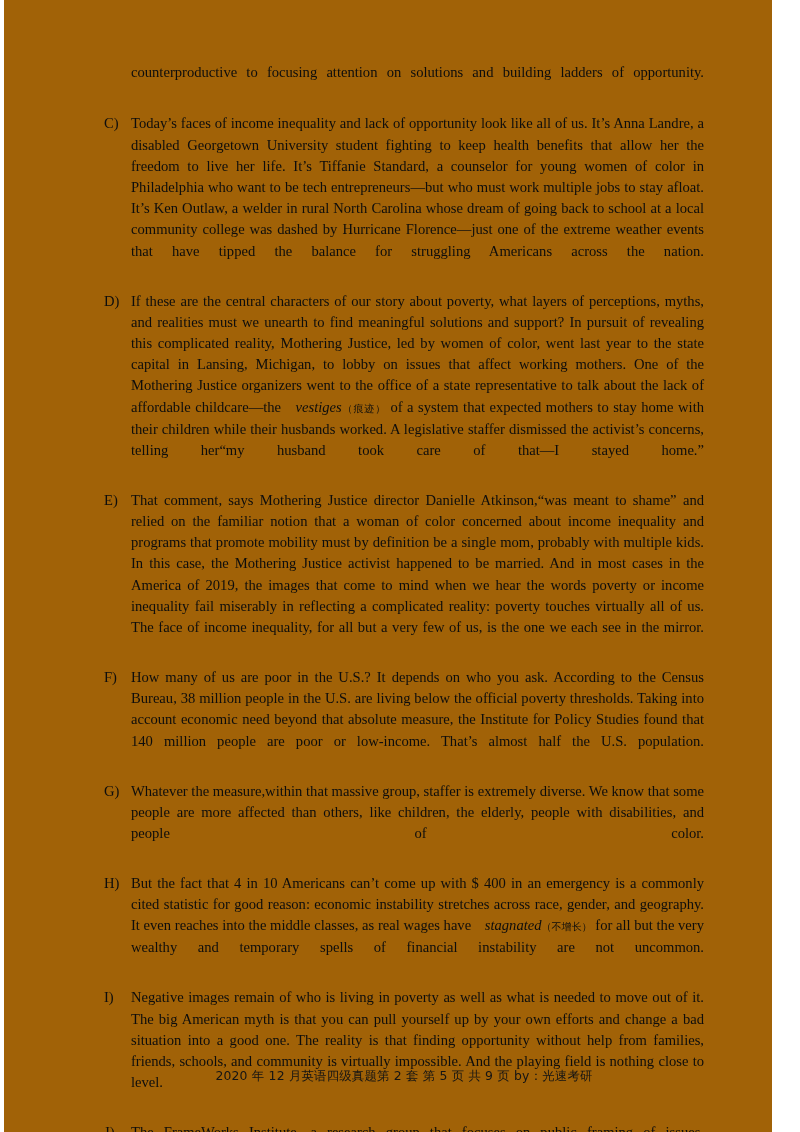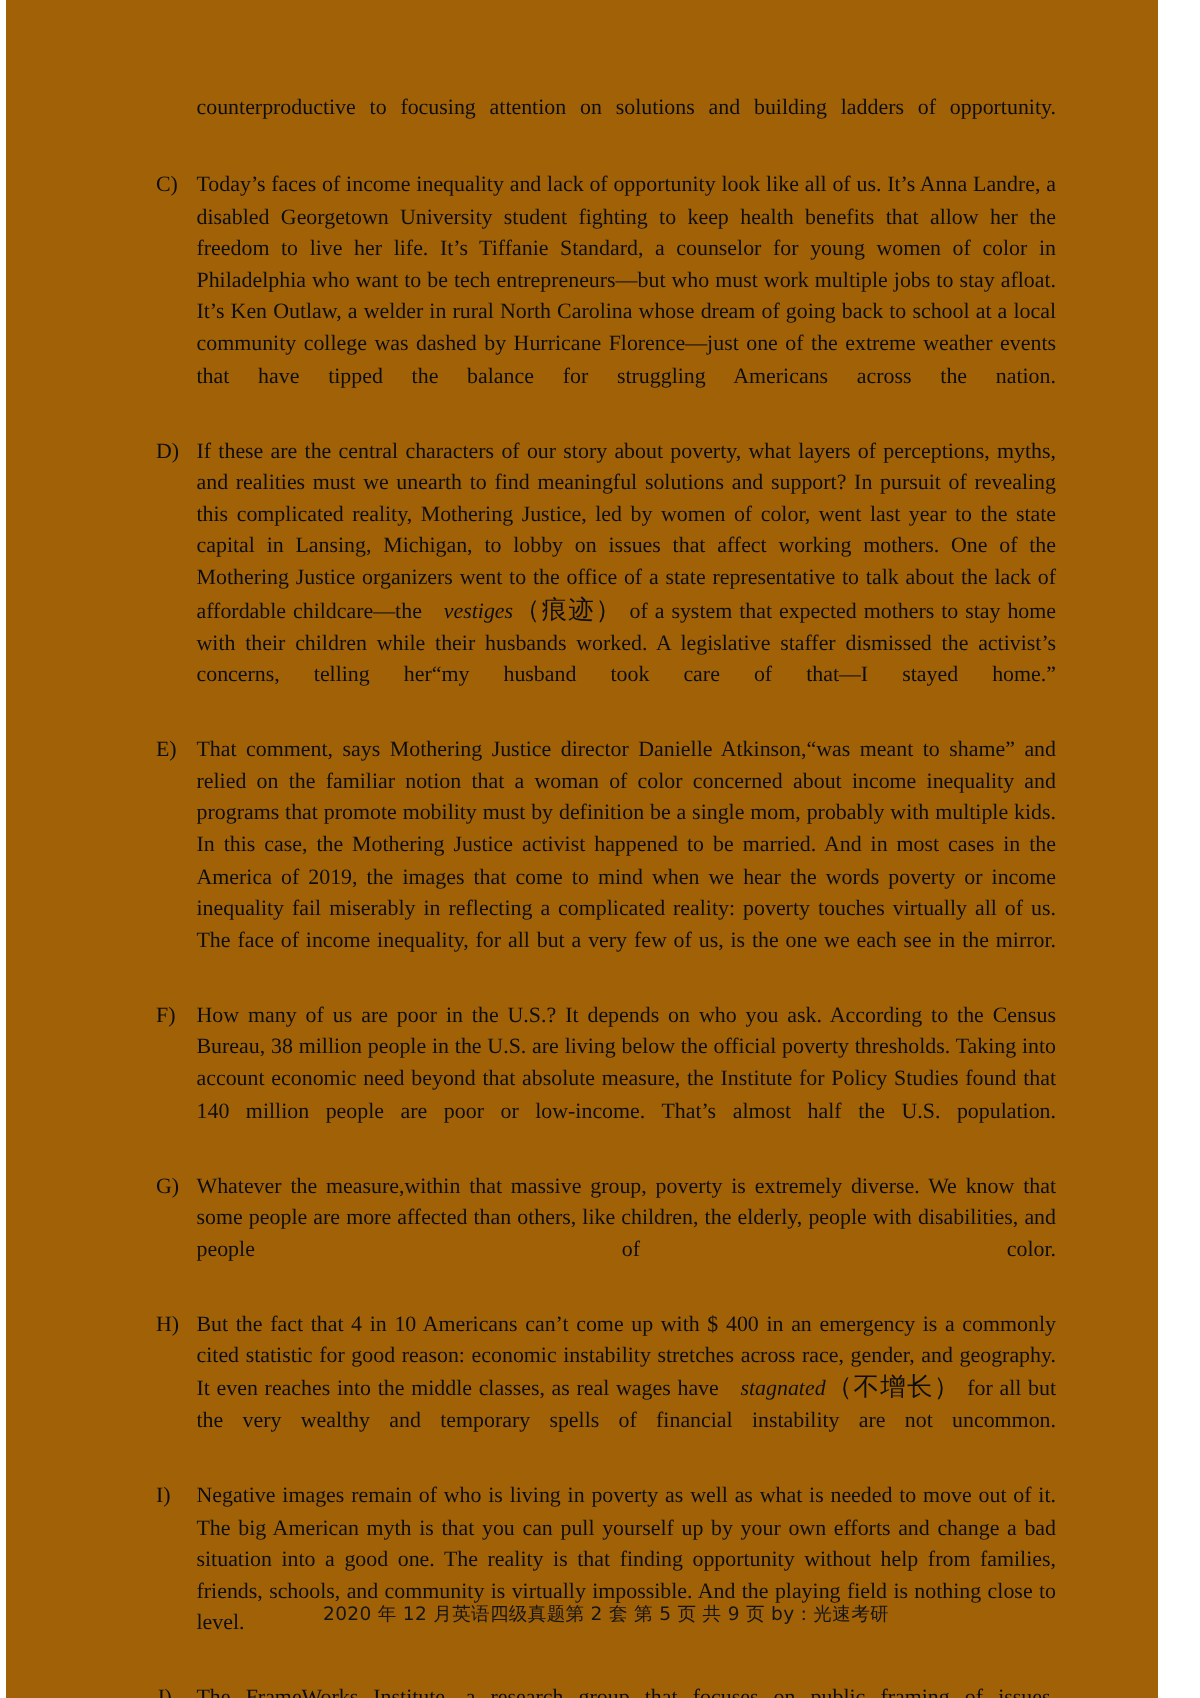--- a/index.html
+++ b/index.html
@@ -70,21 +70,21 @@
     margin-bottom: 9px;
   }
 
   em, .ital {
     font-style: italic;
     margin-left: 10px;
   }
   .cn {
     font-family: "DejaVu Sans", "Liberation Sans", sans-serif;
     font-style: normal;
-    font-size: 17px;
+    font-size: 10px;
   }
 
   
   #footer {
     position: absolute;
     left: 0;
     top: 1068px;
     width: 800px;
     text-align: center;
     font-size: 12.4px;
@@ -120,21 +120,21 @@
       <span class="body">That comment, says Mothering Justice director Danielle Atkinson,“was meant to shame” and relied on the familiar notion that a woman of color concerned about income inequality and programs that promote mobility must by definition be a single mom, probably with multiple kids. In this case, the Mothering Justice activist happened to be married. And in most cases in the America of 2019, the images that come to mind when we hear the words poverty or income inequality fail miserably in reflecting a complicated reality: poverty touches virtually all of us. The face of income inequality, for all but a very few of us, is the one we each see in the mirror.</span>
     </div>
 
     <div class="para">
       <span class="label">F)</span>
       <span class="body">How many of us are poor in the U.S.? It depends on who you ask. According to the Census Bureau, 38 million people in the U.S. are living below the official poverty thresholds. Taking into account economic need beyond that absolute measure, the Institute for Policy Studies found that 140 million people are poor or low-income. That’s almost half the U.S. population.</span>
     </div>
 
     <div class="para">
       <span class="label">G)</span>
-      <span class="body">Whatever the measure,within that massive group, poverty is extremely diverse. We know that some people are more affected than others, like children, the elderly, people with disabilities, and people of color.</span>
+      <span class="body">Whatever the measure,within that massive group, staffer is extremely diverse. We know that some people are more affected than others, like children, the elderly, people with disabilities, and people of color.</span>
     </div>
 
     <div class="para">
       <span class="label">H)</span>
       <span class="body"><span>But the fact that 4 in 10 Americans can’t come up with $ 400 in an emergency is a commonly cited statistic for good reason: economic instability stretches across race, gender, and geography. It even reaches into the middle classes, as real wages have </span><em>stagnated</em><span class="cn">（不增长）</span><span> for all but the very wealthy and temporary spells of financial instability are not uncommon.</span></span>
     </div>
 
     <div class="para">
       <span class="label">I)</span>
       <span class="body">Negative images remain of who is living in poverty as well as what is needed to move out of it. The big American myth is that you can pull yourself up by your own efforts and change a bad situation into a good one. The reality is that finding opportunity without help from families, friends, schools, and community is virtually impossible. And the playing field is nothing close to level.</span>

